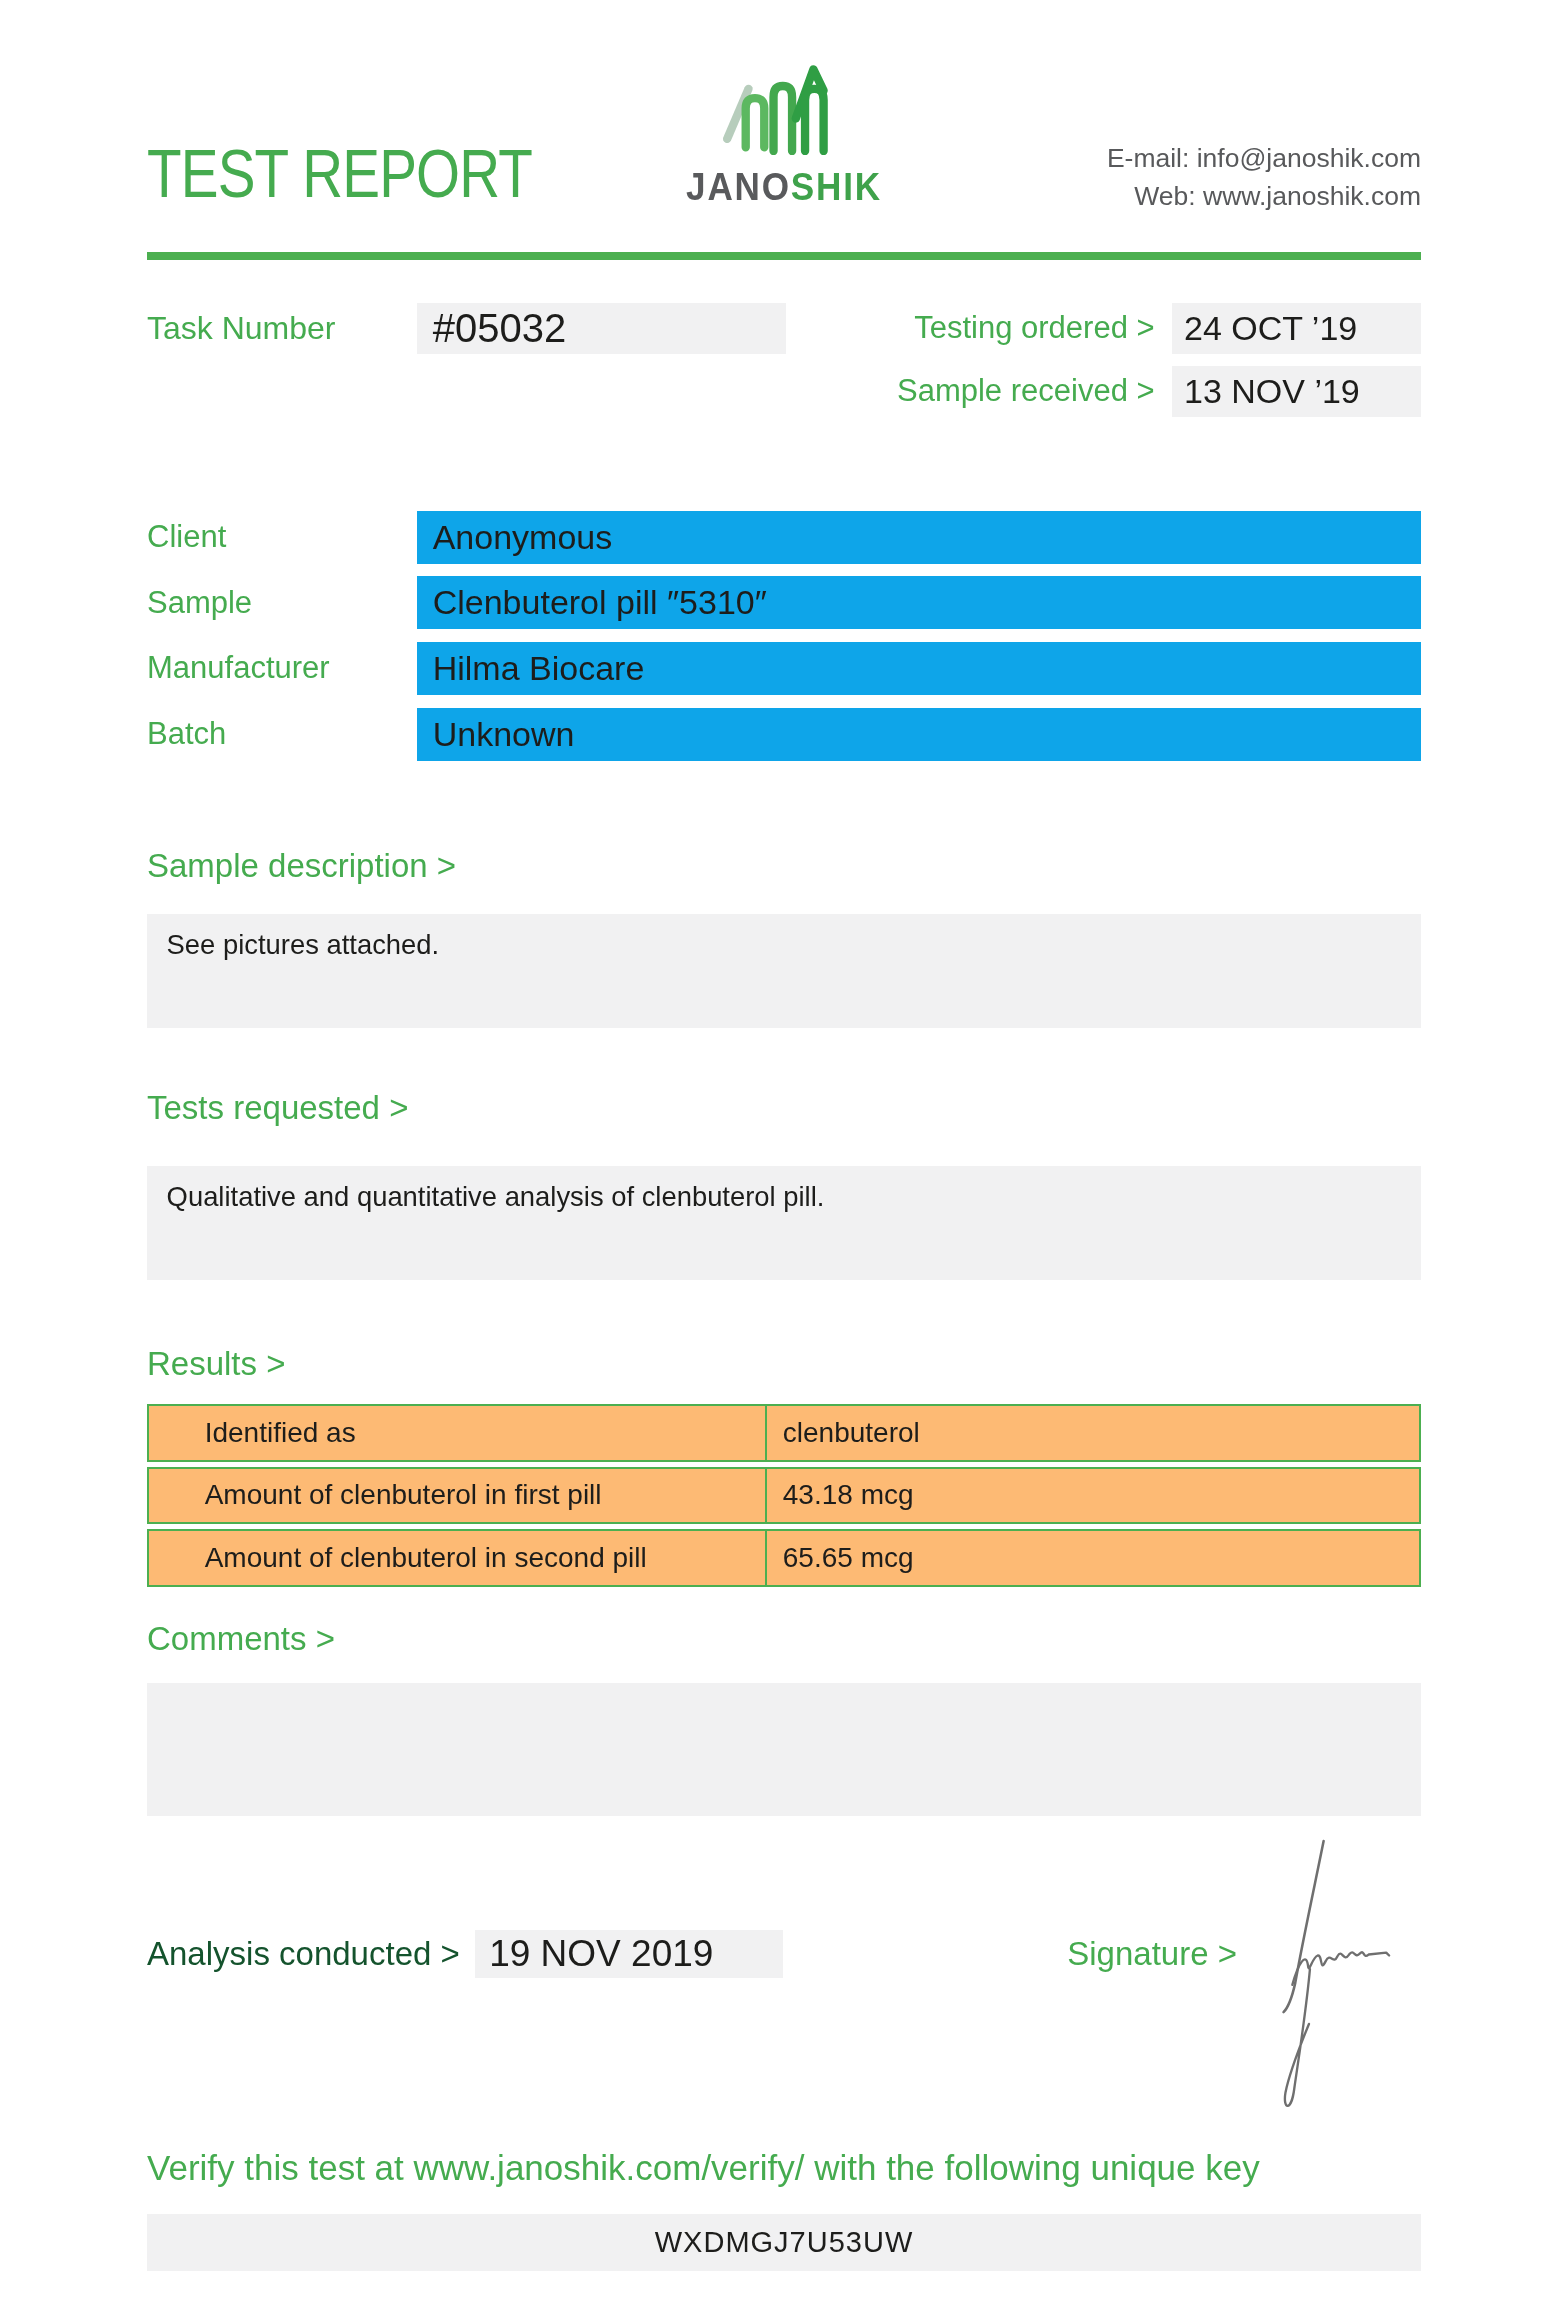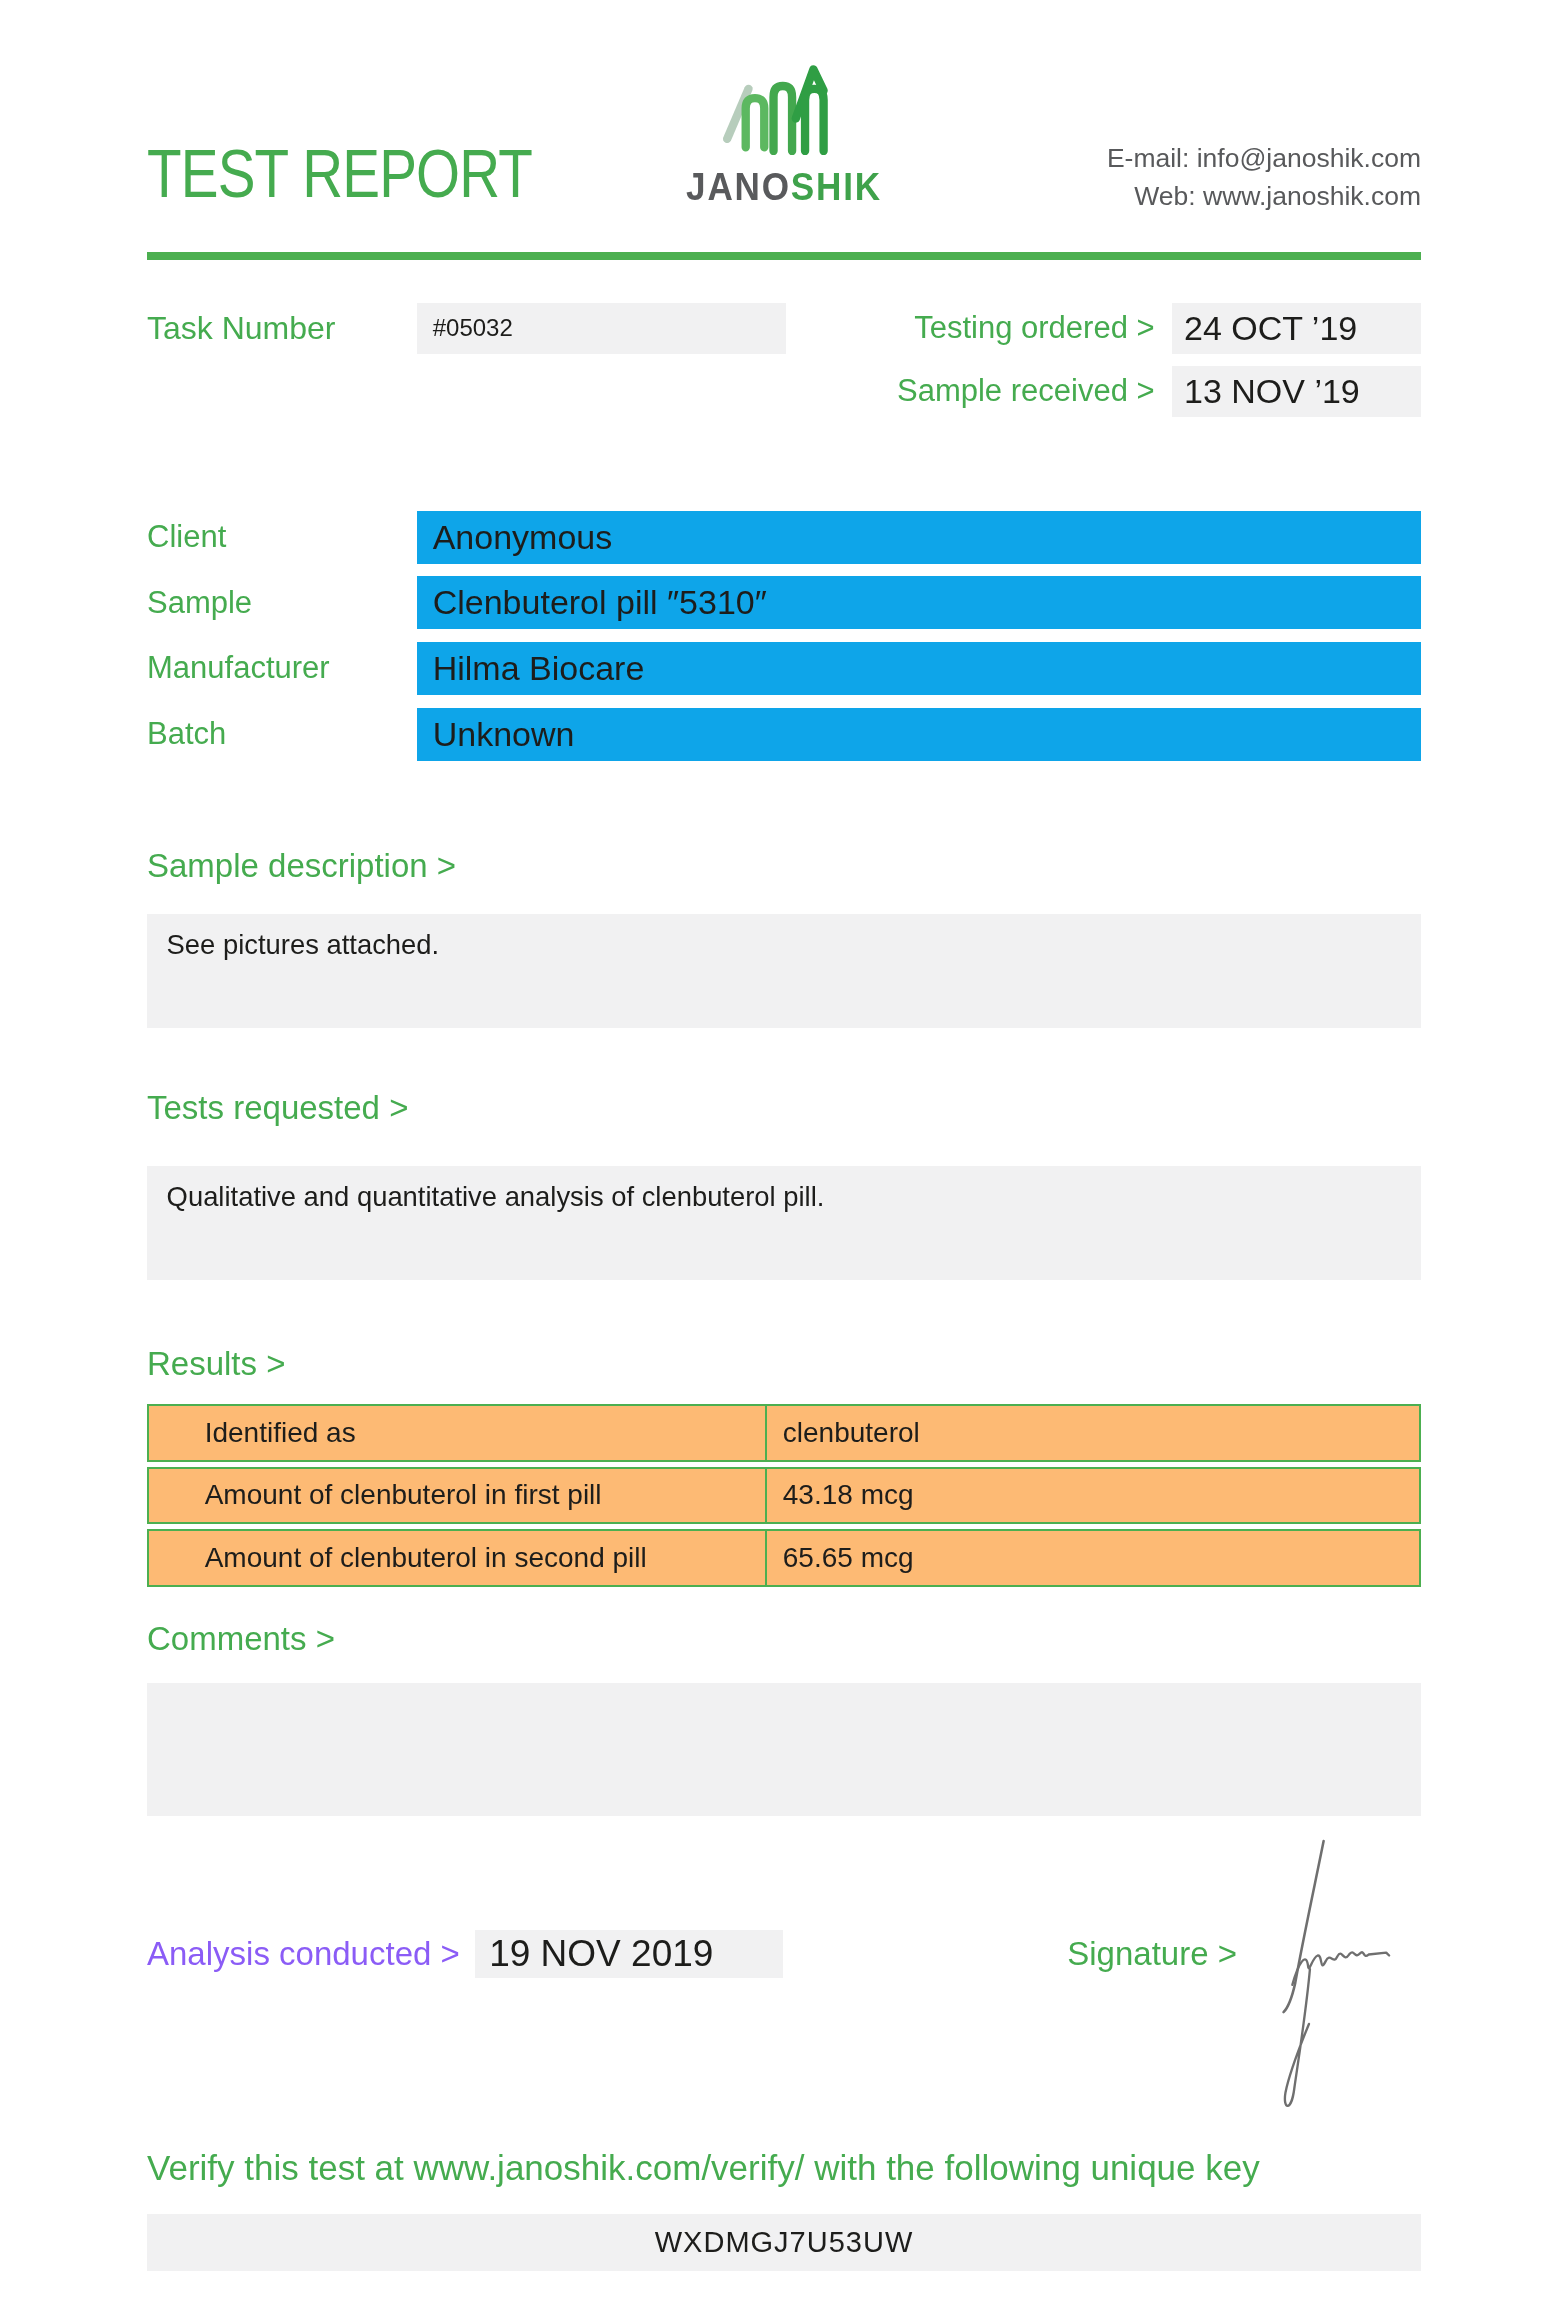--- a/index.html
+++ b/index.html
@@ -26,21 +26,21 @@
     transform:scaleX(0.9); transform-origin:center; white-space:nowrap; margin-top:3.9px;
   }
   .wordmark .wm-left { color:#595a5c; }
   .wordmark .wm-right { color:#3fa24b; }
   .contact { position:absolute; right:147px; top:139px; text-align:right; color:#58595b; font-size:26.5px; line-height:1.45; }
   .hr { margin:29px 147px 0 147px; height:7.8px; background:#4caf50; }
   
   .task-row { margin:43px 147px 0 147px; display:flex; align-items:flex-start; }
   .task-left { display:flex; align-items:center; }
   .task-label { color:#45ab4f; font-size:32px; width:270px; }
-  .task-value-box { background:#f1f1f2; width:353px; height:51px; display:flex; align-items:center; padding-left:15.7px; font-size:24px;text-align:right; }
+  .task-value-box { background:#f1f1f2; width:353px; height:51px; display:flex; align-items:center; padding-left:15.7px; font-size:40px;text-align:right; }
   .dates-col { margin-left:auto; display:flex; flex-direction:column; gap:11.8px; }
   .date-row { display:flex; align-items:center; justify-content:flex-end; }
   .date-label { color:#45ab4f; font-size:31px; margin-right:17.6px; white-space:nowrap; }
   .date-box { background:#f1f1f2; width:237px; height:51px; display:flex; align-items:center; padding-left:11.8px; font-size:34px; white-space:nowrap; }
   
   .details { margin:94px 147px 0 147px; display:flex; flex-direction:column; gap:12.7px; }
   .detail-row { display:flex; align-items:center; height:53px; }
   .detail-label { width:270px; color:#45ab4f; font-size:31px; }
   .detail-value { flex:1; background:#0ea5e9; height:53px; display:flex; align-items:center; padding-left:15.7px; font-size:34px; }
   
@@ -56,21 +56,21 @@
   .box-desc { min-height:114px; }
   .box-tests { margin-top:39px; min-height:114px; }
   .box-comments { margin-top:25.5px; min-height:133px; }
   
   .results-table { margin:21.6px 147px 0 147px; display:flex; flex-direction:column; gap:4.9px; }
   .result-row { display:flex; border:2.9px solid #4caf50; background:#fdba74;padding-left:40px; }
   .cell-name { width:47%; padding:10.8px 7.8px 10.8px 15.7px; font-size:28px; border-right:2.9px solid #4caf50; box-sizing:border-box; }
   .cell-value { flex:1; padding:10.8px 7.8px 10.8px 15.7px; font-size:28px; }
   
   .signoff { margin:110px 147px 0 147px; position:relative; display:flex; align-items:center; height:55px; }
-  .analysis-label { color:#8b5cf6; font-size:33px; margin-right:15.7px; white-space:nowrap; }
+  .analysis-label { color:#14532d; font-size:33px; margin-right:15.7px; white-space:nowrap; }
   .analysis-box { background:#f1f1f2; width:294px; height:48px; display:flex; align-items:center; padding-left:13.7px; font-size:37px; white-space:nowrap; }
   .signature-label { color:#45ab4f; font-size:33px; margin-left:auto; margin-right:184px; white-space:nowrap; }
   .signature-svg { position:absolute; right:-17.6px; top:-100px; }
   
   .verify { margin:167px 147px 0 147px; color:#45ab4f; font-size:35px; white-space:nowrap; letter-spacing:0px; }
   .key-box {
     margin:25.5px 147px 0 147px; background:#f1f1f2; height:57px;
     display:flex; align-items:center; justify-content:center;
     font-size:29px; letter-spacing:1px; color:#1d1d1b;
   }

